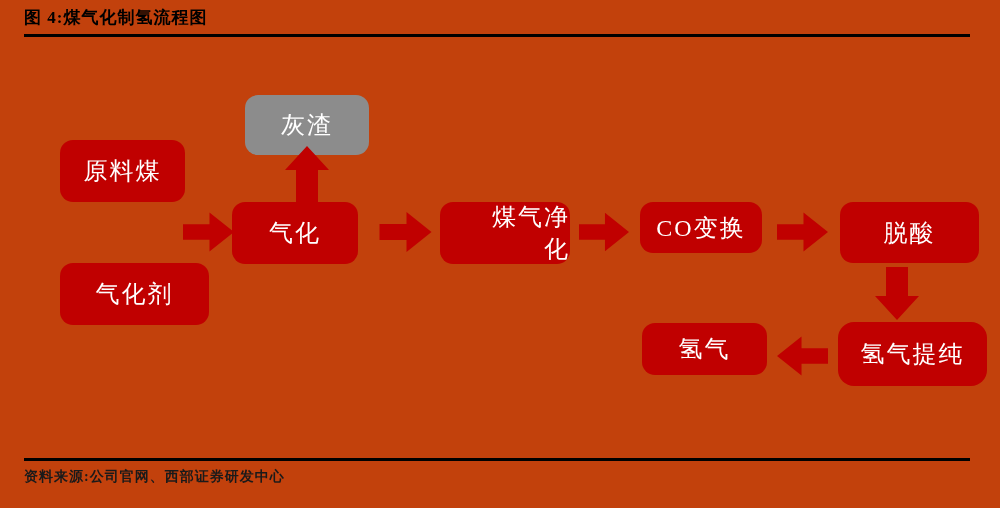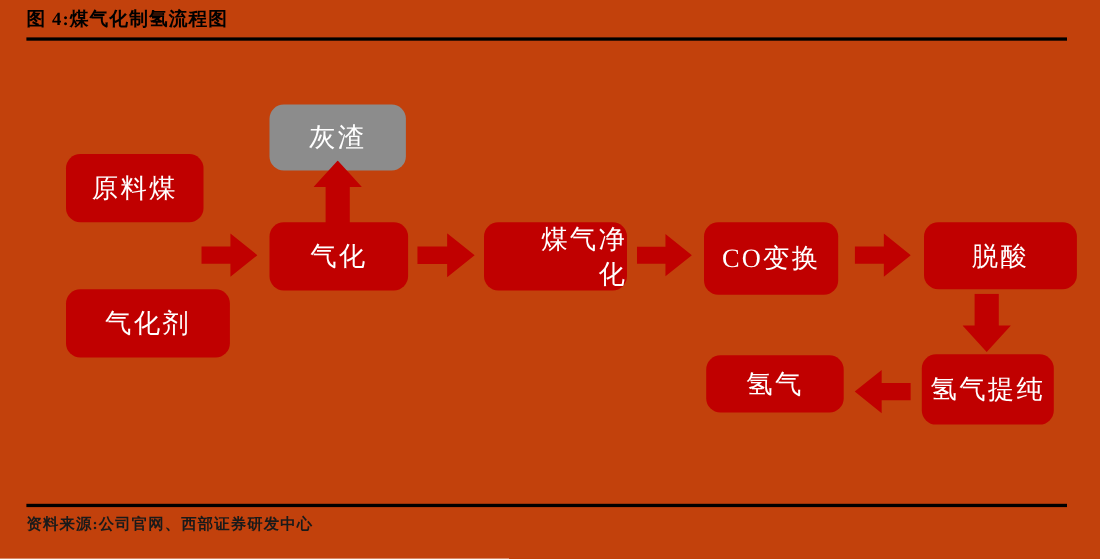--- a/index.html
+++ b/index.html
@@ -80,37 +80,37 @@
     </div>
 
     <div class="node red" style="left:60px;  top:263px; width:149px; height:62px;">
       <span>气化剂</span>
     </div>
 
     <div class="node gray" style="left:245px; top:95px;  width:124px; height:60px;">
       <span>灰渣</span>
     </div>
 
-    <div class="node red" style="left:245px; top:202px; width:126px; height:62px;">
+    <div class="node red" style="left:232px; top:202px; width:126px; height:62px;">
       <span>气化</span>
     </div>
 
     <div class="node red" style="left:440px; top:202px; width:130px; height:62px;padding-left:31px;">
       <span>煤气净化</span>
     </div>
 
-    <div class="node red" style="left:640px; top:202px; width:122px; height:66px;">
+    <div class="node red" style="left:640px; top:202px; width:122px; height:51px;">
       <span>CO变换</span>
     </div>
 
     <div class="node red" style="left:840px; top:202px; width:139px; height:61px;">
       <span>脱酸</span>
     </div>
 
-    <div class="node red" style="left:838px; top:322px; width:120px; height:64px;">
+    <div class="node red" style="left:838px; top:322px; width:149px; height:64px;border-radius:16px;">
       <span>氢气提纯</span>
     </div>
 
     <div class="node red" style="left:642px; top:323px; width:125px; height:52px;">
       <span>氢气</span>
     </div>
 
     <svg class="arrow" style="left:183px; top:212px;" width="51" height="40" viewBox="0 0 52 40">
       <polygon points="0,12 27,12 27,0 52,20 27,40 27,28 0,28"></polygon>
     </svg>

